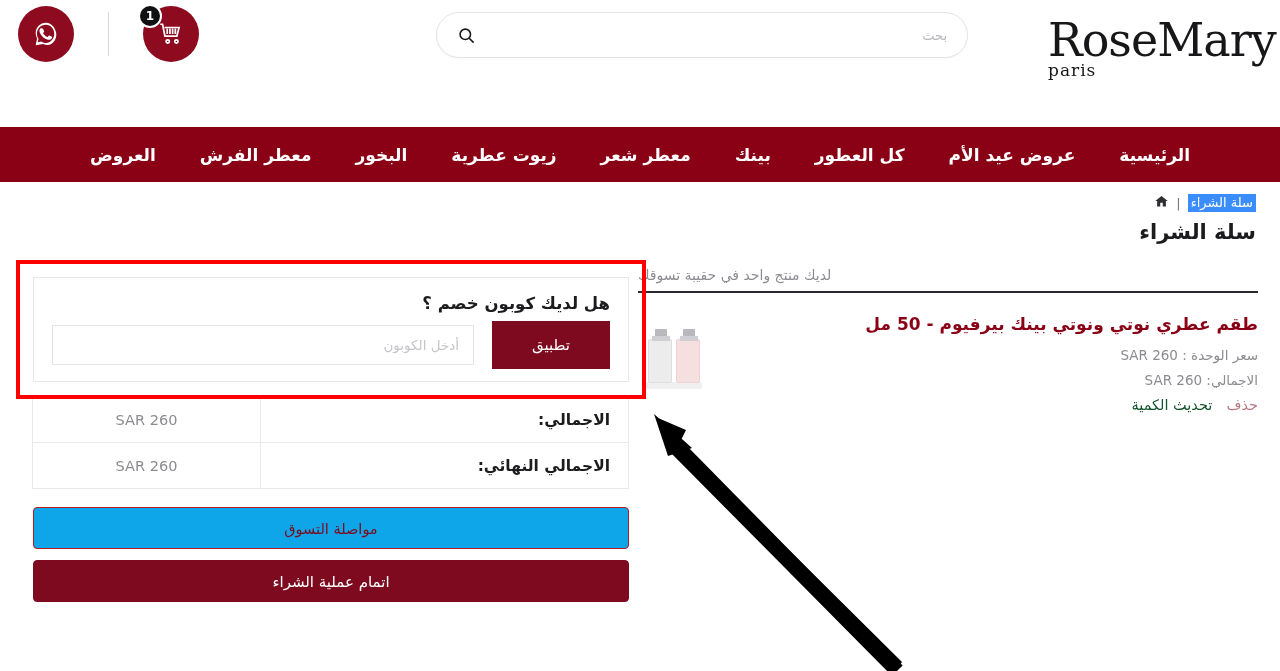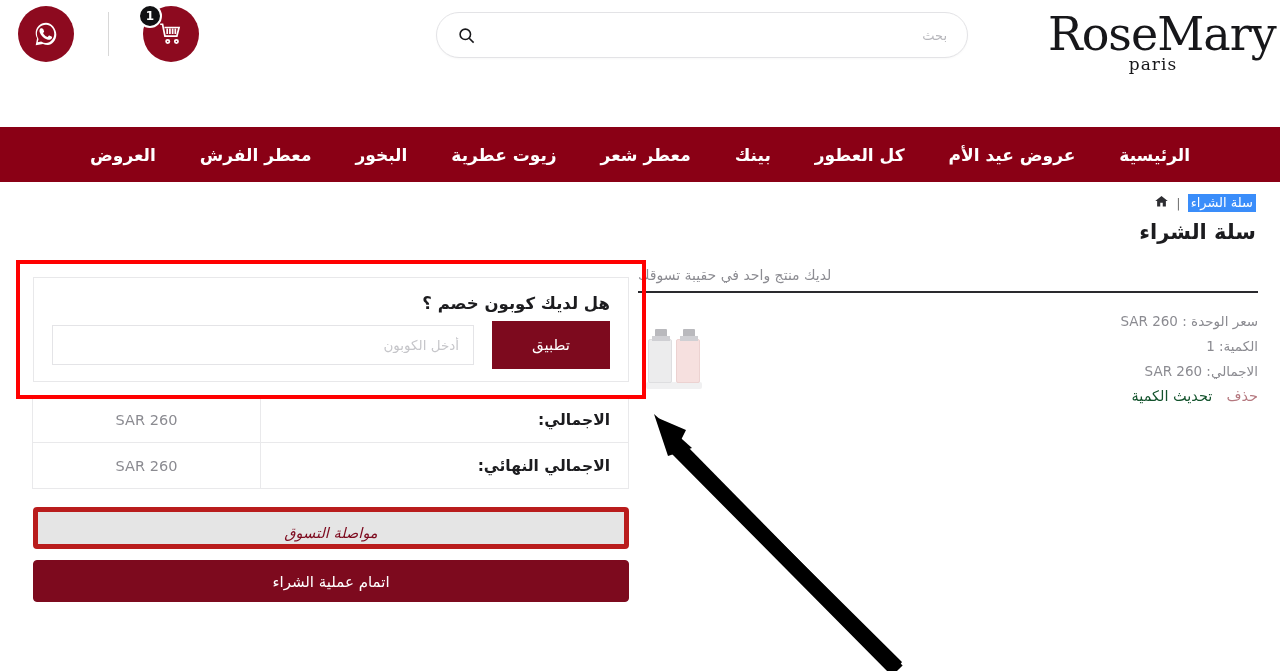--- a/index.html
+++ b/index.html
@@ -60,22 +60,22 @@
   .search-input {
     flex: 1; border: none; outline: none; background: transparent;
     text-align: right; direction: rtl;
     font-size: 13px; color: #444;
     font-family: "DejaVu Sans", "Liberation Sans", sans-serif;
   }
   .search-input::placeholder { color: #b6b6bb; }
 
   
   .logo {
-    position: absolute; right: 22px; top: 10px;
-    width: 210px; text-align: center;
+    position: absolute; right: 22px; top: 16px;
+    width: 210px; 
     user-select: none;
   }
   .logo-main {
     font-family: "DejaVu Serif", "Liberation Serif", serif;
     font-size: 46px; line-height: 1.05;
     color: #17171a; letter-spacing: -1px;
     direction: ltr; font-weight: 400;
   }
   .logo-sub {
     font-family: "DejaVu Serif", "Liberation Serif", serif;
@@ -251,23 +251,22 @@
 
   .btn-stack { margin-top: 18px; width: 596px; }
   .btn {
     display: block; width: 100%; height: 42px;
     text-align: center; line-height: 42px;
     font-size: 14.5px; cursor: pointer;
     border-radius: 4px;
     font-family: "DejaVu Sans", "Liberation Sans", sans-serif;
   }
   .btn-outline {
-    background: #e5e5e5; color: #7d0a1e;
-    border: 5px solid #b91c1c;
-    font-style: italic;
+    background: #0ea5e9; color: #7d0a1e;
+    border: 1px solid #b91c1c;
   }
   .btn-primary {
     background: #7d0a1e; color: #fff; border: 1px solid #7d0a1e;
     margin-top: 11px; font-size: 15px;
   }
 
   
   .arrow-svg {
     position: absolute; left: 630px; top: 398px;
     width: 280px; height: 273px;
@@ -350,22 +349,22 @@
       <div class="cart-note">لديك منتج واحد في حقيبة تسوقك</div>
       <div class="cart-rule"></div>
 
       <div class="cart-item">
         <div class="thumb">
           <div class="bottle-shadow"></div>
           <div class="bottle bottle-a"></div>
           <div class="bottle bottle-b"></div>
         </div>
         <div class="item-info">
+          <div class="item-title">طقم عطري نوتي ونوتي بينك بيرفيوم - 50 مل</div>
           <div class="item-line">سعر الوحدة : SAR 260</div>
-          <div class="item-line">الكمية: 1</div>
           <div class="item-line">الاجمالي: SAR 260</div>
           <div class="item-actions">
             <a class="link-delete">حذف</a>
             <a class="link-update">تحديث الكمية</a>
           </div>
         </div>
       </div>
     </div>
 
     <div class="summary-col">

